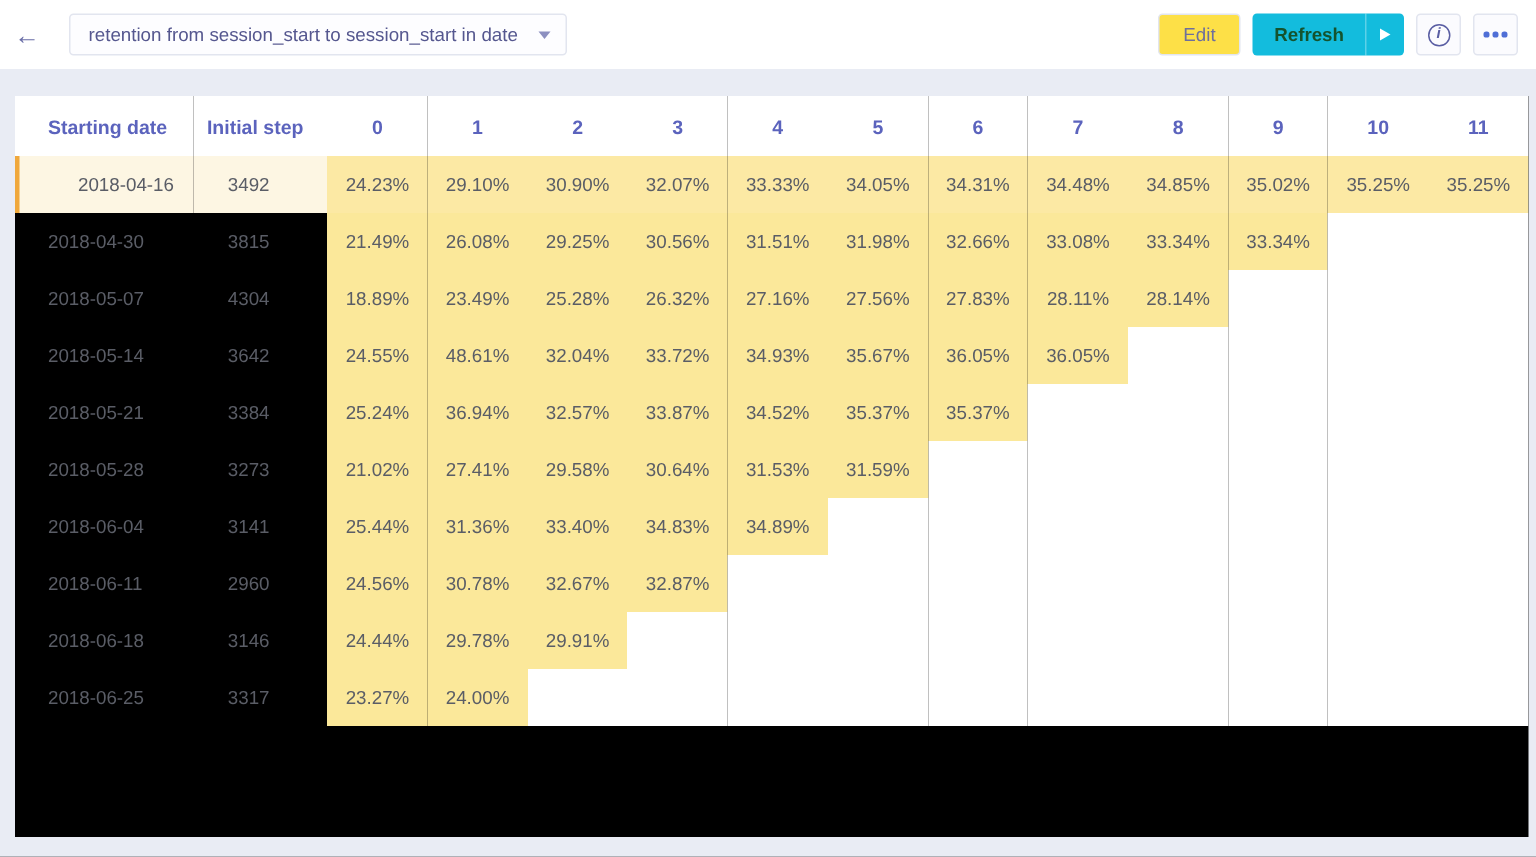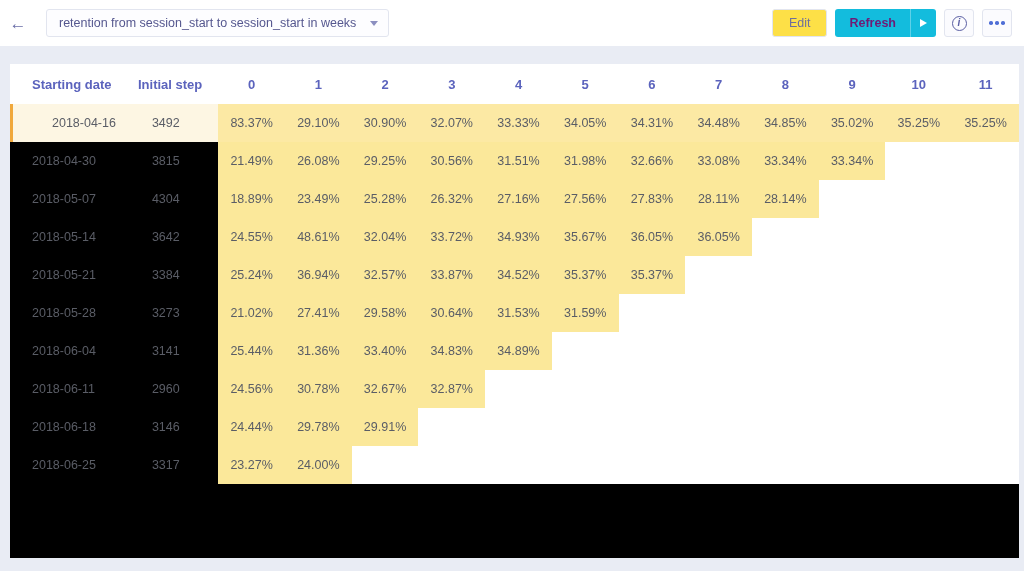--- a/index.html
+++ b/index.html
@@ -60,21 +60,21 @@
   }
   .btn-refresh {
     margin-left: 8px; height: 28px;
     background: #13bcdd; border-radius: 3px;
     display: flex; align-items: stretch;
     cursor: pointer;
   }
   .btn-refresh .rlabel {
     padding: 0 14px;
     display: flex; align-items: center;
-    color: #701a75; font-size: 12.5px; font-weight: bold;
+    color: #14532d; font-size: 12.5px; font-weight: bold;
   }
   .btn-refresh .rplay {
     width: 26px;
     border-left: 1px solid rgba(255,255,255,.32);
     display: flex; align-items: center; justify-content: center;
   }
   .btn-refresh .rplay i {
     display: block; width: 0; height: 0;
     border-top: 4.5px solid transparent;
     border-bottom: 4.5px solid transparent;
@@ -141,21 +141,21 @@
     width: 3px; height: 100%; background: #f0a83c;
   }
 </style>
 </head>
 <body>
 
 <div class="topbar">
   <div class="back-arrow">←</div>
 
   <div class="title-select">
-    <span class="label">retention from session_start to session_start in weeks</span>
+    <span class="label">retention from session_start to session_start in date</span>
     <span class="chev"></span>
   </div>
 
   <div class="top-actions">
     <div class="btn-edit">Edit</div>
 
     <div class="btn-refresh">
       <span class="rlabel">Refresh</span>
       <span class="rplay">
           <i></i>
@@ -193,21 +193,21 @@
           <th class="c-num">8</th>
           <th class="c-num">9</th>
           <th class="c-num">10</th>
           <th class="c-num">11</th>
         </tr>
     </thead>
     <tbody>
         <tr class="highlight">
           <td class="c-date">2018-04-16</td>
           <td class="c-init">3492</td>
-          <td class="val">83.37%</td>
+          <td class="val">24.23%</td>
           <td class="val">29.10%</td>
           <td class="val">30.90%</td>
           <td class="val">32.07%</td>
           <td class="val">33.33%</td>
           <td class="val">34.05%</td>
           <td class="val">34.31%</td>
           <td class="val">34.48%</td>
           <td class="val">34.85%</td>
           <td class="val">35.02%</td>
           <td class="val">35.25%</td>

